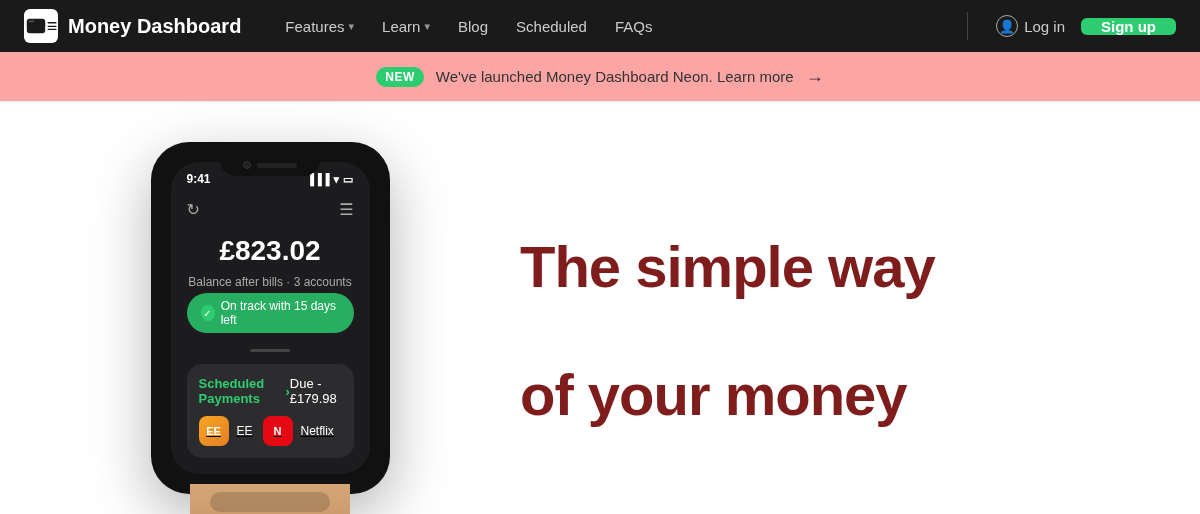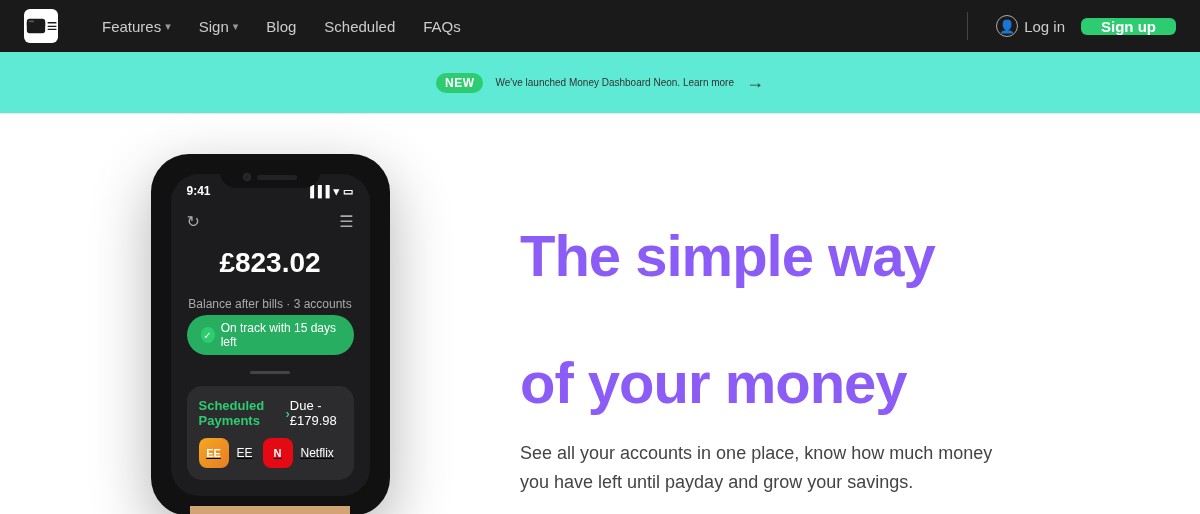--- a/index.html
+++ b/index.html
@@ -93,39 +93,39 @@
       font-weight: 600;
       padding: 0 20px;
       border-radius: 6px;
       border: none;
       cursor: pointer;
       text-decoration: none;
     }
 
     
     .announcement-bar {
-      background: #5eead4;
+      background: #fca5a5;
       display: flex;
       align-items: center;
       justify-content: center;
       gap: 12px;
-      padding: 20px 24px;
+      padding: 14px 24px;
       border-bottom: 1px solid #e8e8e8;
     }
     .new-badge {
       background: #2ecc71;
       color: #fff;
       font-size: 12px;
       font-weight: 700;
       padding: 3px 9px;
       border-radius: 20px;
       letter-spacing: 0.5px;
     }
     .announcement-text {
-      font-size: 10px;
+      font-size: 15px;
       color: #333;
     }
     .announcement-arrow {
       font-size: 18px;
       color: #333;
       cursor: pointer;
     }
 
     
     .hero {
@@ -215,21 +215,21 @@
     }
     .phone-filter-icon {
       color: #aaa;
       font-size: 16px;
     }
     .phone-balance {
       text-align: center;
       color: #fff;
       font-size: 28px;
       font-weight: 700;
-      margin-bottom: 18px;
+      margin-bottom: 8px;
     }
     .phone-balance-sub {
       text-align: center;
       color: #aaa;
       font-size: 12px;
       margin-bottom: 4px;
     }
     .phone-track-badge {
       background: #27ae60;
       color: #fff;
@@ -316,21 +316,21 @@
 
     
     .hero-text {
       flex: 1;
       padding-left: 20px;
     }
     .hero-heading {
       font-size: 58px;
       font-weight: 900;
       line-height: 1.1;
-      color: #8b5cf6;
+      color: #7f1d1d;
       margin-bottom: 24px;
       letter-spacing: -1px;
     }
     .hero-subtext {
       font-size: 18px;
       color: #444;
       line-height: 1.6;
       max-width: 480px;
     }
   </style>
@@ -341,28 +341,29 @@
   <a class="nav-logo">
     <div class="logo-icon">
       <svg viewBox="0 0 24 24" fill="none" xmlns="http://www.w3.org/2000/svg">
         <rect x="2" y="4" width="20" height="16" rx="3" fill="#1a1a1a"></rect>
         <rect x="2" y="8" width="20" height="4" fill="#1a1a1a"></rect>
         <rect x="4" y="6" width="6" height="2" rx="1" fill="#555"></rect>
         <text x="3" y="19" font-size="12" font-weight="900" fill="#1a1a1a" font-family="Arial">≡</text>
       </svg>
       <span style="font-size:18px; font-weight:900; color:#1a1a1a;">≡</span>
     </div>
+    <span>Money Dashboard</span>
   </a>
   <div class="nav-links">
     <a class="nav-link">
       <span>Features</span>
       <span class="chevron-down">▾</span>
     </a>
     <a class="nav-link">
-      <span>Sign</span>
+      <span>Learn</span>
       <span class="chevron-down">▾</span>
     </a>
     <a class="nav-link">
       <span>Blog</span>
     </a>
     <a class="nav-link">
       <span>Scheduled</span>
     </a>
     <a class="nav-link">
       <span>FAQs</span>
@@ -444,15 +445,14 @@
       </div>
     </div>
   </div>
 
   <div class="hero-text">
     <h1 class="hero-heading">
       <span>The simple way</span><br>
       <br>
       <span>of your money</span>
     </h1>
-    <p class="hero-subtext">See all your accounts in one place, know how much money you have left until payday and grow your savings.</p>
   </div>
 </section>
 
 </body></html>

